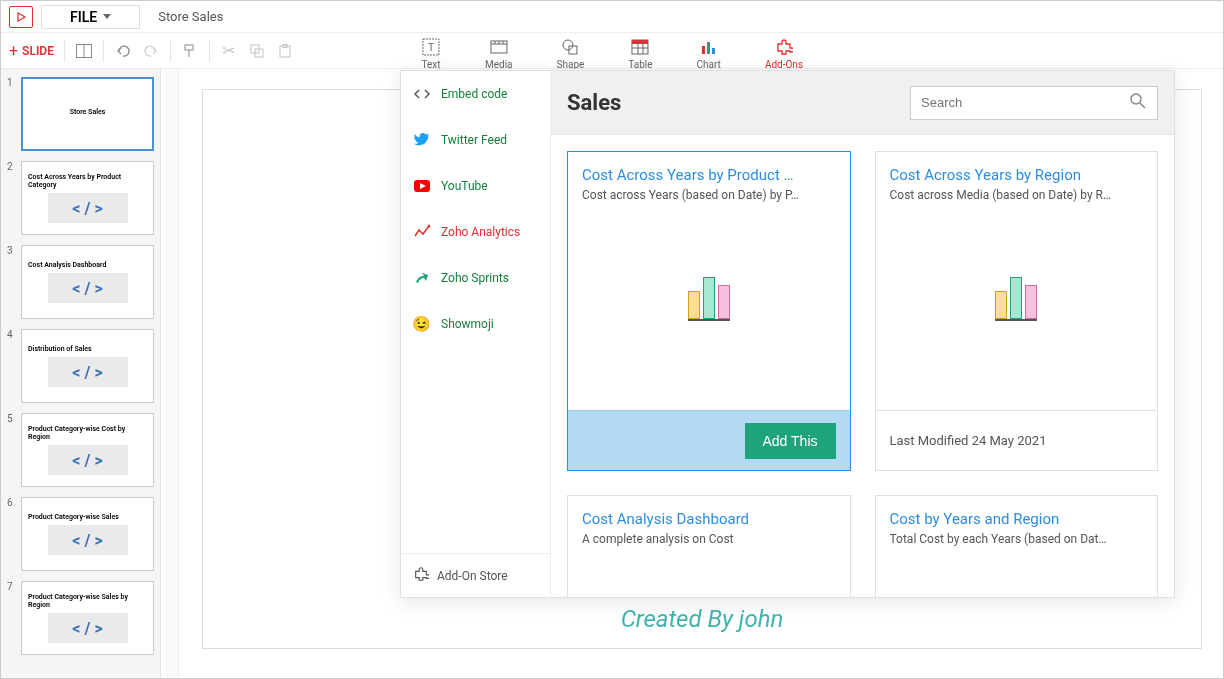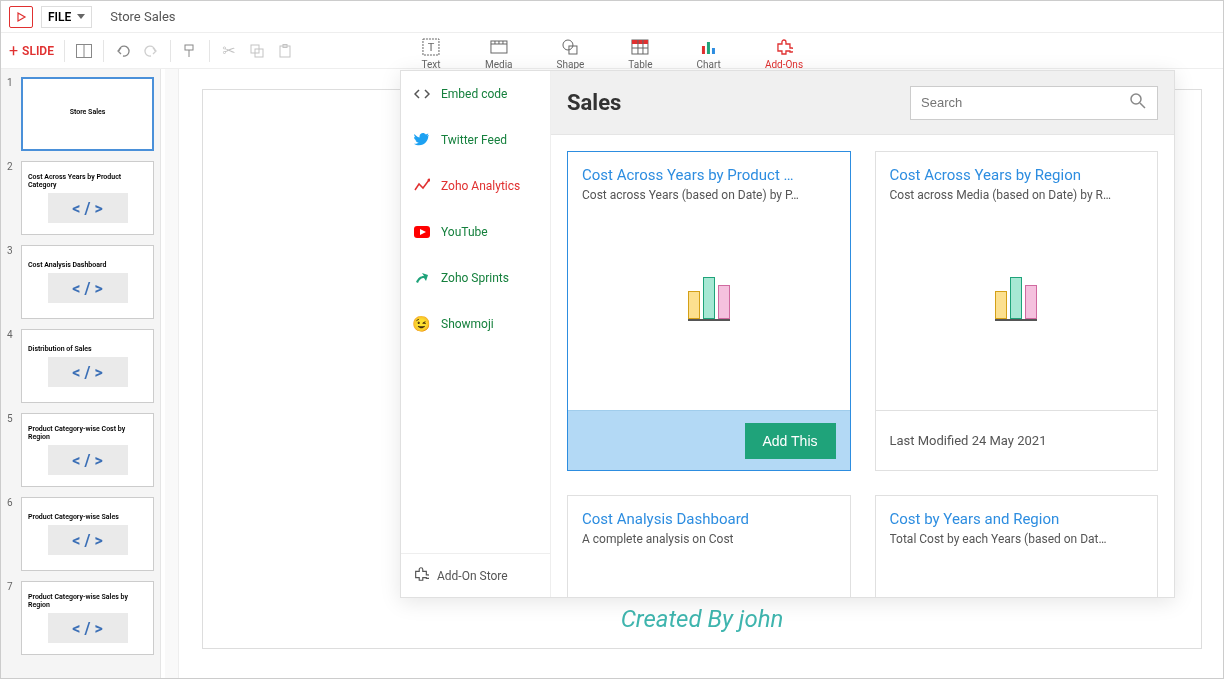--- a/index.html
+++ b/index.html
@@ -1,21 +1,21 @@
 <!DOCTYPE html>
 <html><head>
 <meta charset="utf-8">
 <style>
 * { box-sizing: border-box; margin: 0; padding: 0; }
 body { font-family: -apple-system, BlinkMacSystemFont, "Segoe UI", Roboto, sans-serif; background: #fff; width: 1224px; height: 679px; overflow: hidden; border: 1px solid #ccc; }
 
 
 .top-bar { height: 32px; display: flex; align-items: center; padding: 0 8px; border-bottom: 1px solid #eee; gap: 8px; }
 .logo-box { width: 24px; height: 22px; border: 1px solid #e03030; border-radius: 2px; display: flex; align-items: center; justify-content: center; color: #e03030; font-size: 11px; }
-.file-btn { border: 1px solid #ddd; padding: 3px 6px; font-size: 12px; font-weight: 600; display: flex; align-items: center; gap: 6px; cursor: pointer; }
+.file-btn { border: 1px solid #ddd; padding: 3px 28px; font-size: 14px; font-weight: 600; display: flex; align-items: center; gap: 6px; cursor: pointer; }
 .file-btn::after { content: ''; border-left: 4px solid transparent; border-right: 4px solid transparent; border-top: 5px solid #666; }
 .doc-title { font-size: 13px; color: #555; margin-left: 10px; }
 
 
 .toolbar2 { height: 36px; display: flex; align-items: center; padding: 0 8px; gap: 10px; border-bottom: 1px solid #eee; position: relative; }
 .add-slide { display: flex; align-items: center; gap: 4px; color: #e03030; font-size: 12px; font-weight: 600; cursor: pointer; }
 .tbicon { width: 18px; height: 18px; display: flex; align-items: center; justify-content: center; color: #888; cursor: pointer; }
 .vsep { width: 1px; height: 22px; background: #e5e5e5; }
 
 
@@ -279,37 +279,37 @@
         <span>Embed code</span>
       </div>
       <div class="addon-src">
         <span class="addon-src-icon">
           <svg width="16" height="16" viewBox="0 0 16 16">
             <path d="M15 3 c-1 0.5-1 0.5-2 0.5 c1-0.7 1-1 1.3-2 c-1 0.5-1.5 0.8-2.5 1 C11 1.5 10 1 9 1 C7 1 5.5 2.5 5.5 4.5 c0 0.3 0 0.6 0.1 0.9 C3 5 1.5 3.5 0.5 2 C0 3 0.3 4.5 1.5 5.3 C1 5.3 0.5 5.1 0 4.9 c0 1.7 1.2 3 2.8 3.3 C2.4 8.3 2 8.3 1.5 8.2 c0.5 1.4 1.8 2.4 3.3 2.4 C3.5 11.6 2 12 0 11.8 C1.5 12.8 3.3 13.3 5 13.3 c6 0 9.3-5 9.3-9.3 C15 3.7 15 3.3 15 3 z" fill="#1da1f2"></path>
           </svg>
         </span>
         <span>Twitter Feed</span>
       </div>
+      <div class="addon-src">
+        <span class="addon-src-icon">
+          <svg width="16" height="16" viewBox="0 0 16 16">
+            <rect x="0" y="2" width="16" height="12" rx="3" fill="#ff0000"></rect>
+            <polygon points="6,5 12,8 6,11" fill="#fff"></polygon>
+          </svg>
+        </span>
+        <span>YouTube</span>
+      </div>
       <div class="addon-src active">
         <span class="addon-src-icon">
           <svg width="16" height="16" viewBox="0 0 16 16">
             <polyline points="1,12 5,6 9,10 15,2" fill="none" stroke="#e03030" stroke-width="1.5"></polyline>
             <circle cx="15" cy="2" r="1.5" fill="#e03030"></circle>
           </svg>
         </span>
         <span>Zoho Analytics</span>
-      </div>
-      <div class="addon-src">
-        <span class="addon-src-icon">
-          <svg width="16" height="16" viewBox="0 0 16 16">
-            <rect x="0" y="2" width="16" height="12" rx="3" fill="#ff0000"></rect>
-            <polygon points="6,5 12,8 6,11" fill="#fff"></polygon>
-          </svg>
-        </span>
-        <span>YouTube</span>
       </div>
       <div class="addon-src">
         <span class="addon-src-icon">
           <svg width="16" height="16" viewBox="0 0 16 16">
             <path d="M2 12 C4 8 6 6 10 6 L8 3 L14 5 L12 11 L10 8 C7 8 5 10 4 13 z" fill="#1fa37a"></path>
           </svg>
         </span>
         <span>Zoho Sprints</span>
       </div>
       <div class="addon-src">

